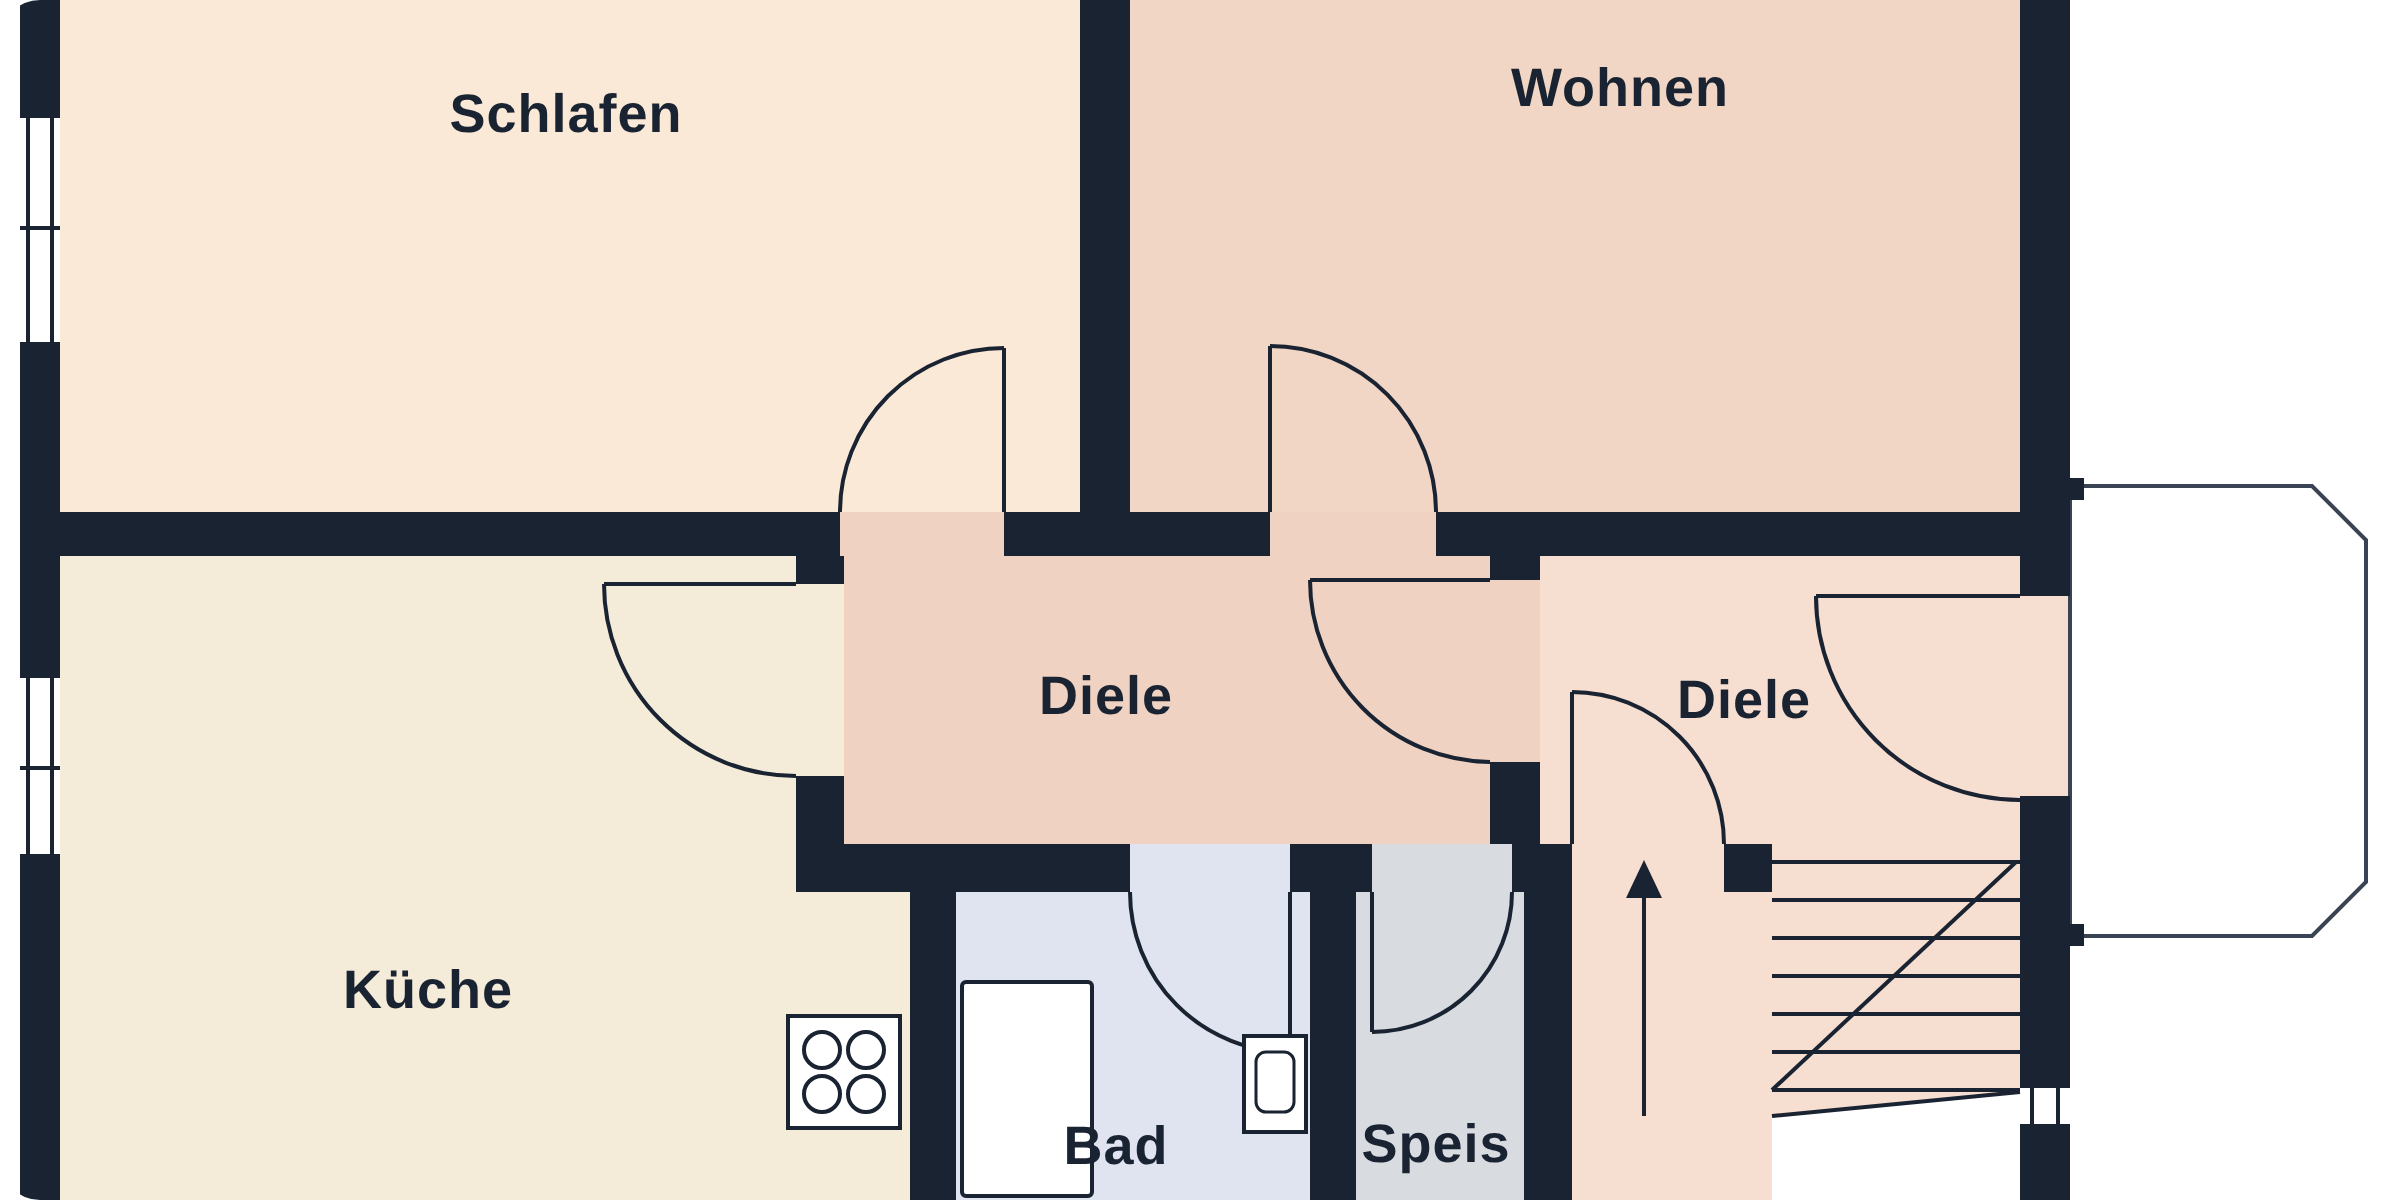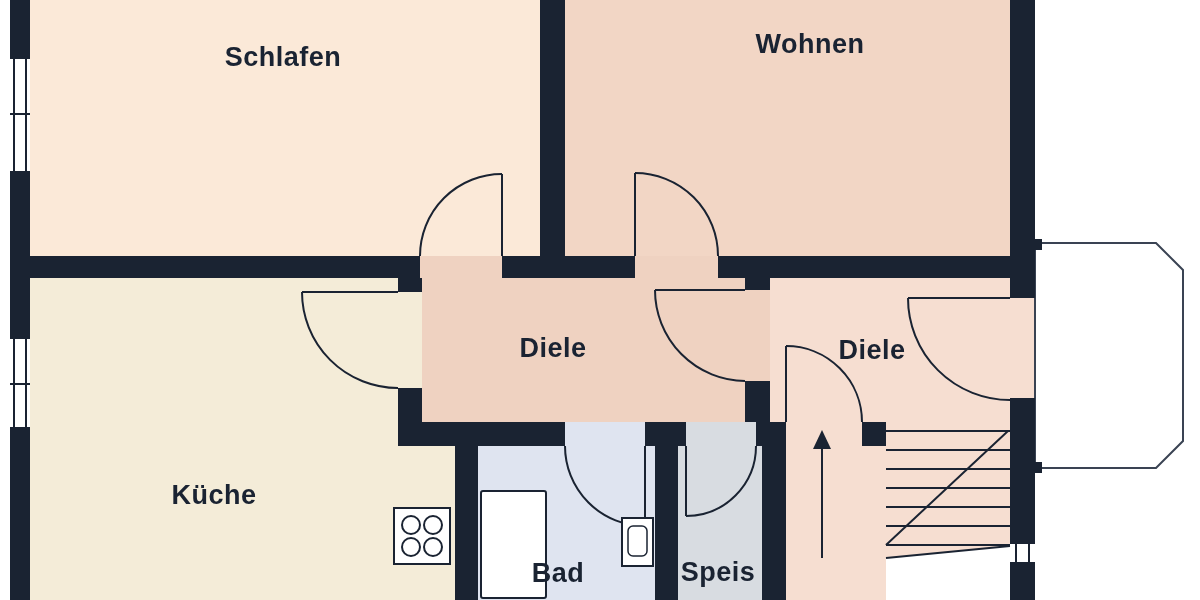--- a/index.html
+++ b/index.html
@@ -3,20 +3,21 @@
 <meta charset="utf-8">
 <style>
   html, body { margin: 0; padding: 0; background: #ffffff; }
   .canvas {
     position: relative;
     width: 1200px;
     height: 600px;
     background: #ffffff;
     overflow: hidden;
     font-family: "Liberation Sans", sans-serif;
+    border-radius: 20px;
   }
   svg { display: block; }
   .room-label {
     font-family: "Liberation Sans", sans-serif;
     font-weight: 700;
     font-size: 27px;
     letter-spacing: 0.5px;
   }
 </style>
 </head>

